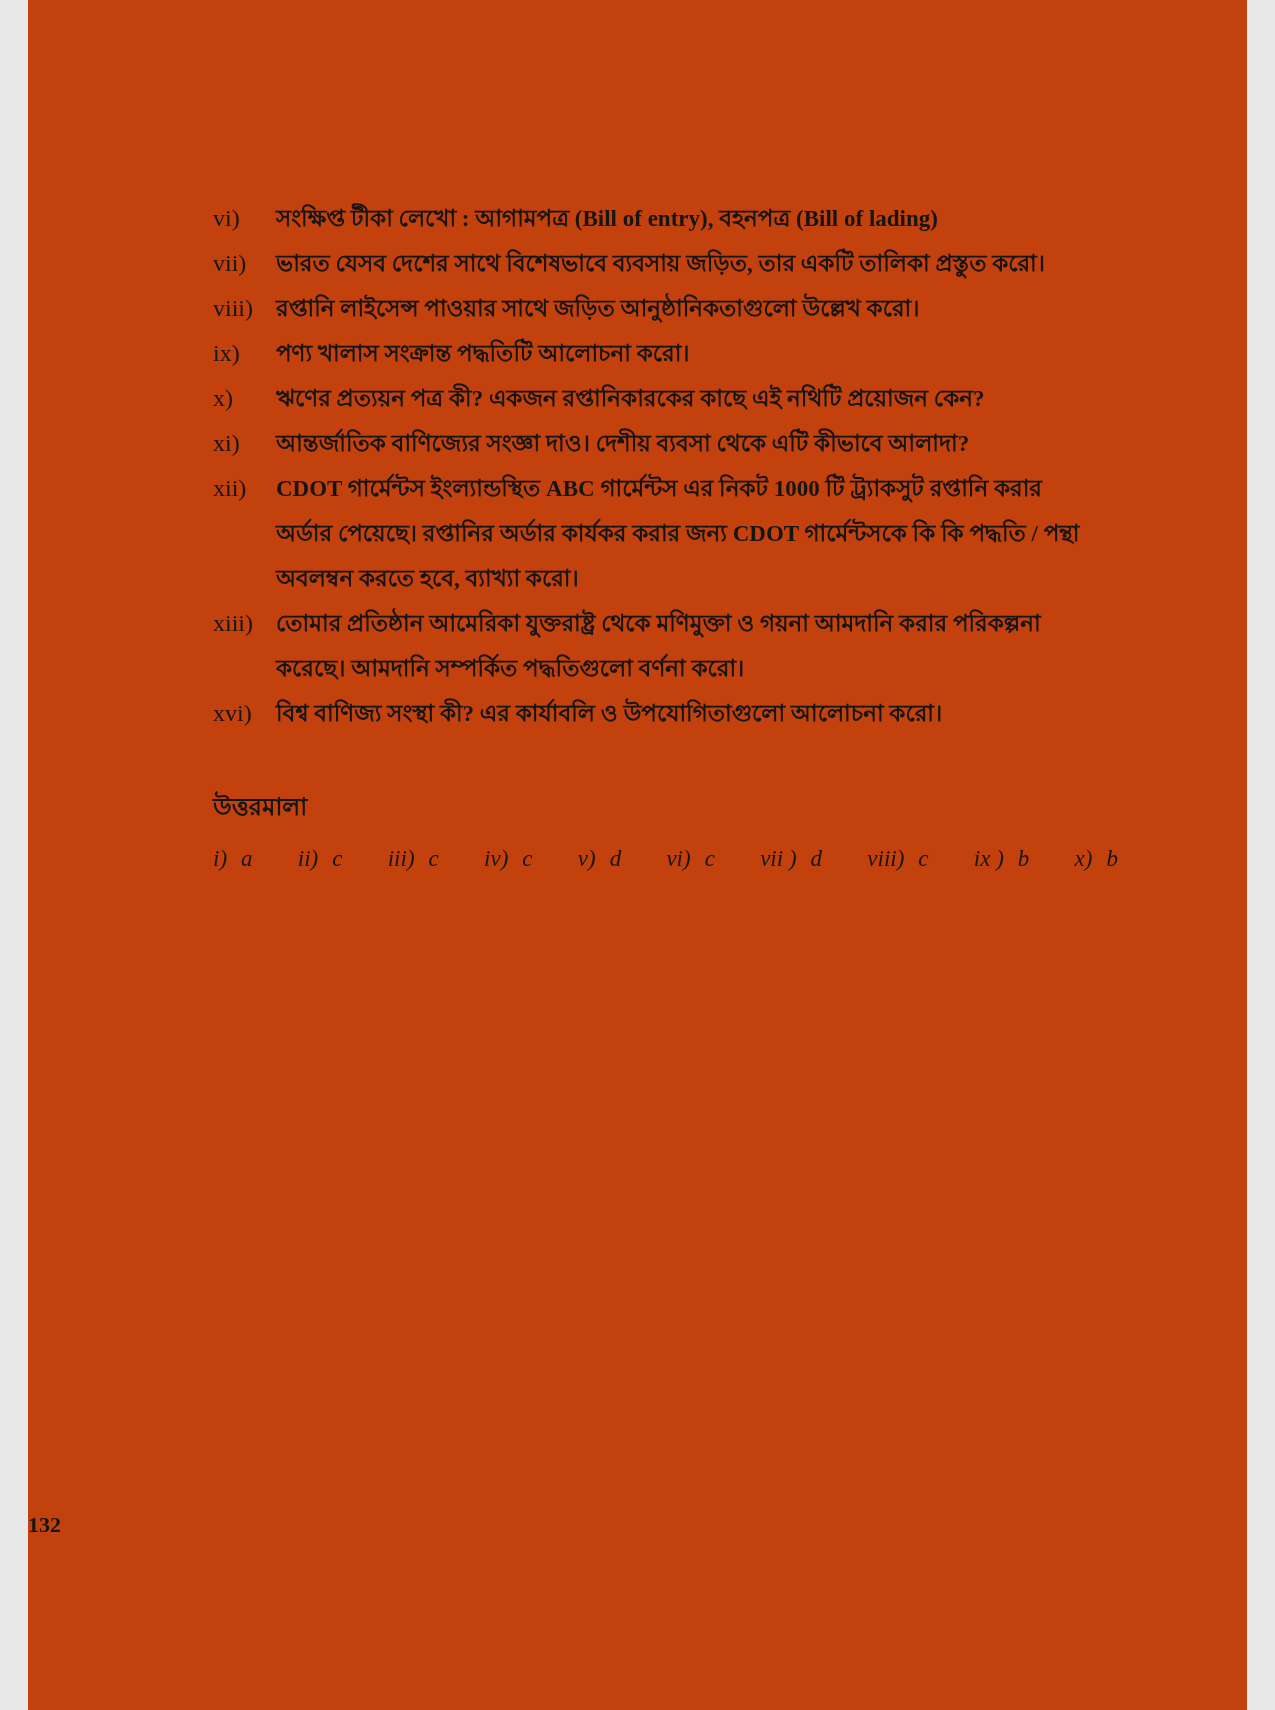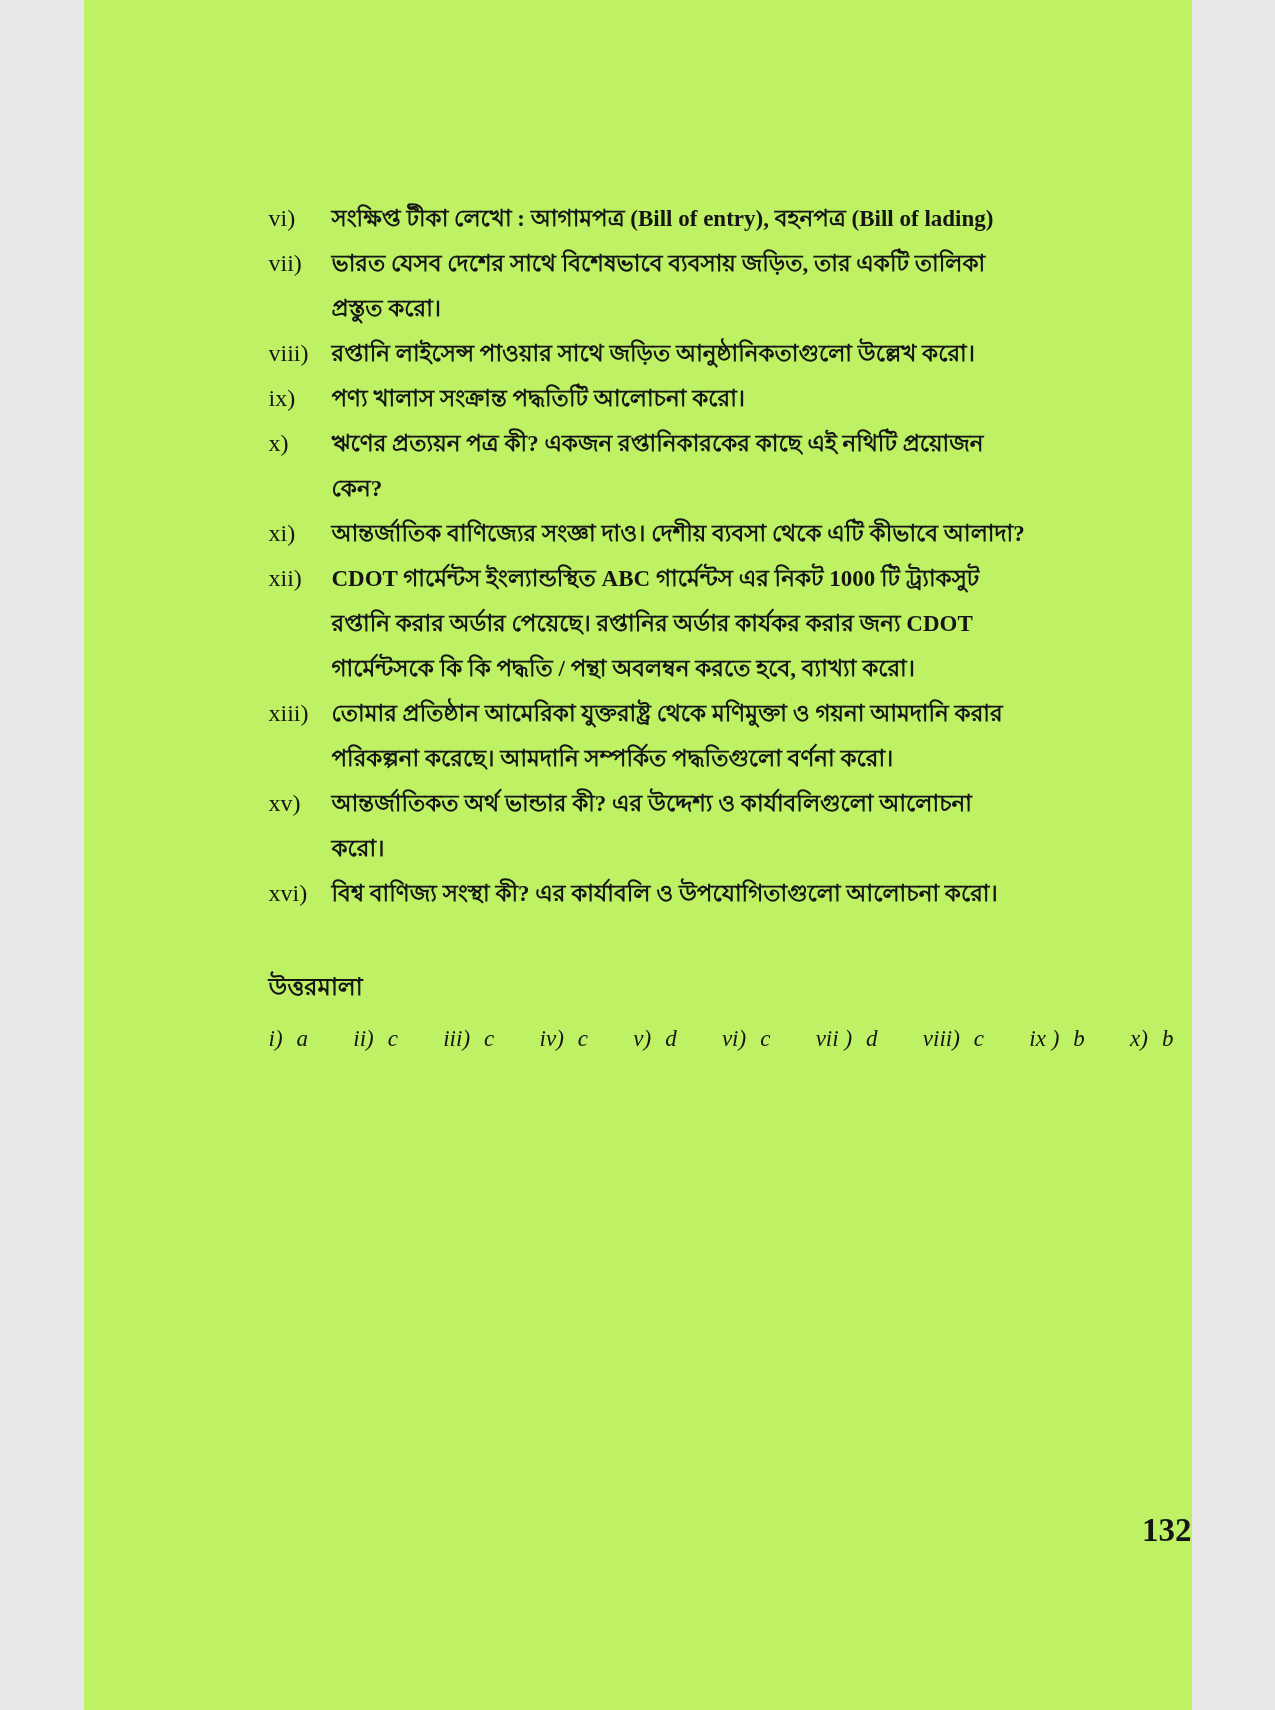--- a/index.html
+++ b/index.html
@@ -1,22 +1,22 @@
 <!DOCTYPE html>
 <html><head>
 <meta charset="utf-8">
 <style>
   * { margin: 0; padding: 0; box-sizing: border-box; }
   html, body { background: #e8e8e8; }
   .page {
     position: relative;
-    width: 1108px;
+    width: 1219px;
     height: 1710px;
     margin: 0 auto;
-    background: #bef264;
+    background: #c2410c;
     color: #151515;
     font-family: "Liberation Serif", "DejaVu Serif", serif;
     overflow: hidden;
   }
   .content {
     position: absolute;
     left: 185px;
     right: 165px;
     top: 196px;
   }
@@ -53,24 +53,23 @@
     line-height: 30px;
     font-style: italic;
   }
   .answer-pair { white-space: nowrap; }
   .answer-pair .label { margin-right: 14px; }
   .page-number {
     position: absolute;
     left: 0;
     right: 0;
     top: 1512px;
-    text-align: right;
+    text-align: left;
     font-weight: bold;
-    font-size: 33px;
-    margin-left: 32px;
+    font-size: 22px;
   }
 </style>
 </head>
 <body>
 
 <div class="page">
   <div class="content">
 
     <div class="q-row">
       <span class="q-num">vi)</span>
@@ -98,24 +97,20 @@
     </div>
     <div class="q-row">
       <span class="q-num">xii)</span>
       <span class="q-text">CDOT  গার্মেন্টস ইংল্যান্ডস্থিত ABC গার্মেন্টস এর নিকট 1000 টি  ট্র্যাকসুট রপ্তানি করার অর্ডার পেয়েছে। রপ্তানির অর্ডার কার্যকর করার জন্য CDOT গার্মেন্টসকে কি কি পদ্ধতি / পন্থা অবলম্বন করতে হবে, ব্যাখ্যা করো।</span>
     </div>
     <div class="q-row">
       <span class="q-num">xiii)</span>
       <span class="q-text">তোমার প্রতিষ্ঠান আমেরিকা যুক্তরাষ্ট্র থেকে মণিমুক্তা ও গয়না আমদানি করার পরিকল্পনা করেছে। আমদানি সম্পর্কিত পদ্ধতিগুলো বর্ণনা করো।</span>
     </div>
     <div class="q-row">
-      <span class="q-num">xv)</span>
-      <span class="q-text">আন্তর্জাতিকত অর্থ ভান্ডার কী? এর উদ্দেশ্য ও কার্যাবলিগুলো আলোচনা করো।</span>
-    </div>
-    <div class="q-row">
       <span class="q-num">xvi)</span>
       <span class="q-text">বিশ্ব বাণিজ্য সংস্থা কী? এর কার্যাবলি ও উপযোগিতাগুলো আলোচনা করো।</span>
     </div>
 
     <div class="answer-section">
       <div class="answer-title">উত্তরমালা</div>
       <div class="answer-row">
         <span class="answer-pair"><span class="label">i)</span><span class="value">a</span></span>
         <span class="answer-pair"><span class="label">ii)</span><span class="value">c</span></span>
         <span class="answer-pair"><span class="label">iii)</span><span class="value">c</span></span>

